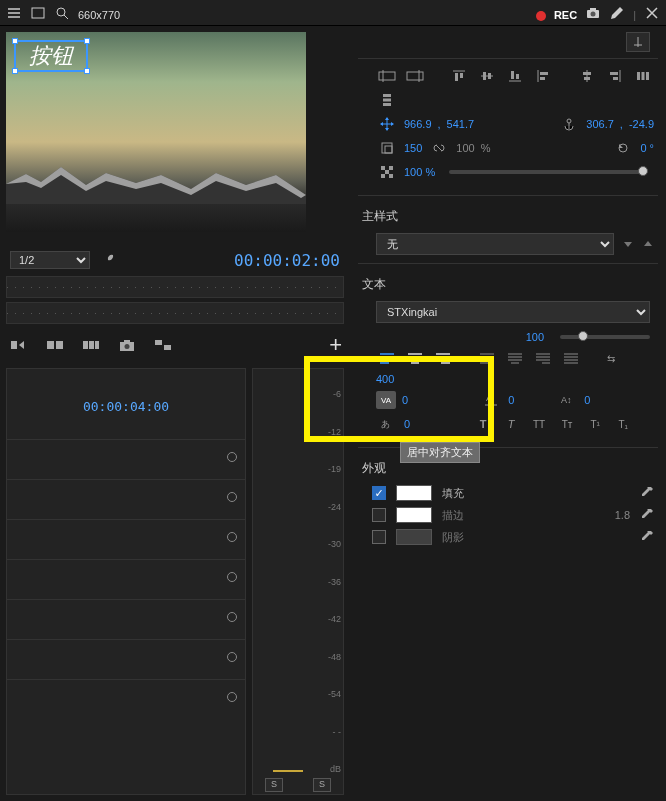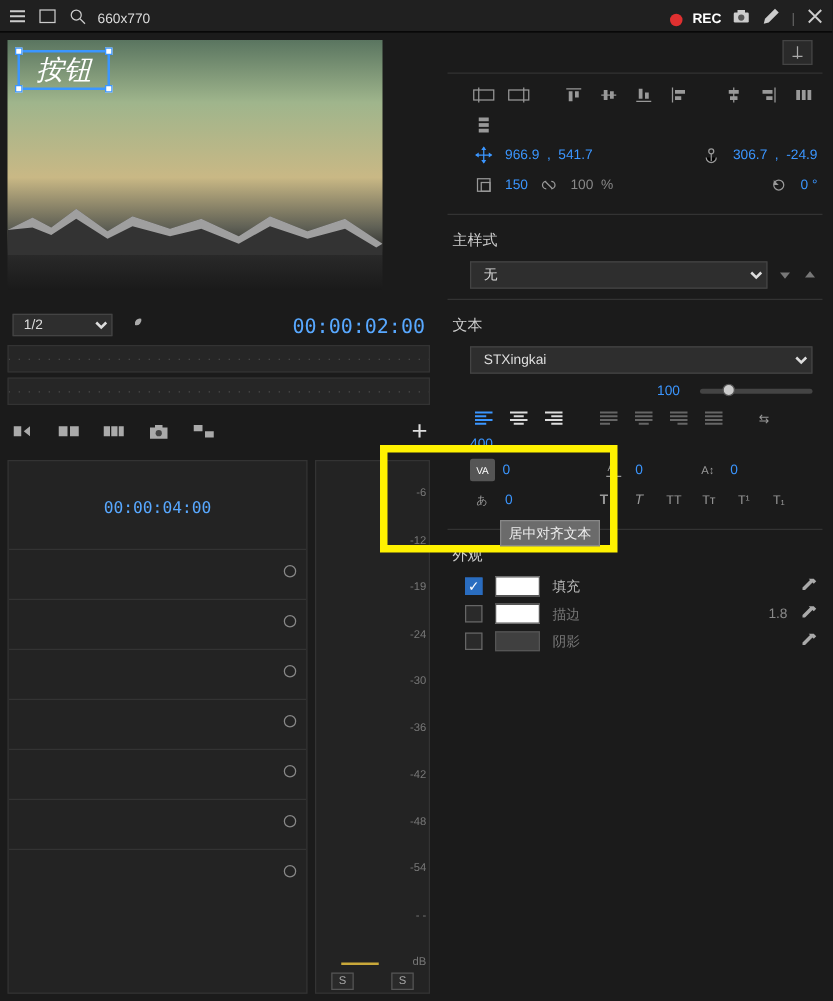--- a/index.html
+++ b/index.html
@@ -54,21 +54,21 @@
   .gap { width:10px; }
   .val-blue { color:#3b96ff; font-size:11px; }
   .val-grey { color:#888; font-size:11px; }
   .slider { height:4px; background:#444; position:relative; flex:1; border-radius:2px; }
   .slider .knob { position:absolute; top:-4px; width:10px; height:10px; border-radius:50%; background:#ccc; border:1px solid #555; }
   select.full { width:100%; background:#2e2e2e; color:#ddd; border:1px solid #444; padding:3px 6px; font-size:11px; }
   .select-row { display:flex; gap:8px; align-items:center; }
   .small-ic { color:#777; }
 
   .highlight-box { position:absolute; border:6px solid #fff200; pointer-events:none; }
-  .tooltip { position:absolute; background:#6b6b6b; color:#eee; font-size:11px; padding:2px 6px; border:1px solid #888; }
+  .tooltip { position:absolute; background:#6b6b6b; color:#eee; font-size:11px; padding:2px 6px; border:1px solid #888;margin-top:26px; }
 
   .chk { width:14px; height:14px; border:1px solid #666; background:#2a2a2a; display:flex; align-items:center; justify-content:center; }
   .chk.on { background:#2a6dc0; border-color:#2a6dc0; color:#fff; }
   .swatch { width:36px; height:16px; border:1px solid #555; }
   .eyedrop { margin-left:auto; }
   .row { display:flex; gap:10px; align-items:center; margin:6px 0; padding-left:10px; }
 
   .rel { position:relative; }
 </style>
 </head>
@@ -353,20 +353,35 @@
         <span class="val-grey">%</span>
         <span style="flex:1"></span>
         <span class="ibtn">
             <svg width="14" height="14" viewBox="0 0 14 14">
               <path fill="none" stroke="#999" d="M3 7a4 4 0 108 0 4 4 0 00-8 0"></path>
               <path fill="#999" d="M3 3l0 4 4 0z"></path>
             </svg>
           </span>
         <span class="val-blue">0 °</span>
       </div>
+      <div class="icon-row indent">
+        <span class="ibtn">
+            <svg width="14" height="14" viewBox="0 0 14 14">
+              <rect x="1" y="1" width="4" height="4" fill="#999"></rect>
+              <rect x="9" y="1" width="4" height="4" fill="#999"></rect>
+              <rect x="5" y="5" width="4" height="4" fill="#999"></rect>
+              <rect x="1" y="9" width="4" height="4" fill="#999"></rect>
+              <rect x="9" y="9" width="4" height="4" fill="#999"></rect>
+            </svg>
+          </span>
+        <span class="val-blue">100 %</span>
+        <div class="slider" style="margin:0 8px">
+            <div class="knob" style="right:-2px"></div>
+          </div>
+      </div>
     </div>
 
     <div class="section">
       <div class="sec-title">主样式</div>
       <div class="select-row indent" style="padding-left:14px">
         <select class="full"><option>无</option></select>
         <span class="small-ic">
             <svg width="12" height="12" viewBox="0 0 12 12">
               <path fill="#777" d="M6 9L2 4h8z"></path>
             </svg>

